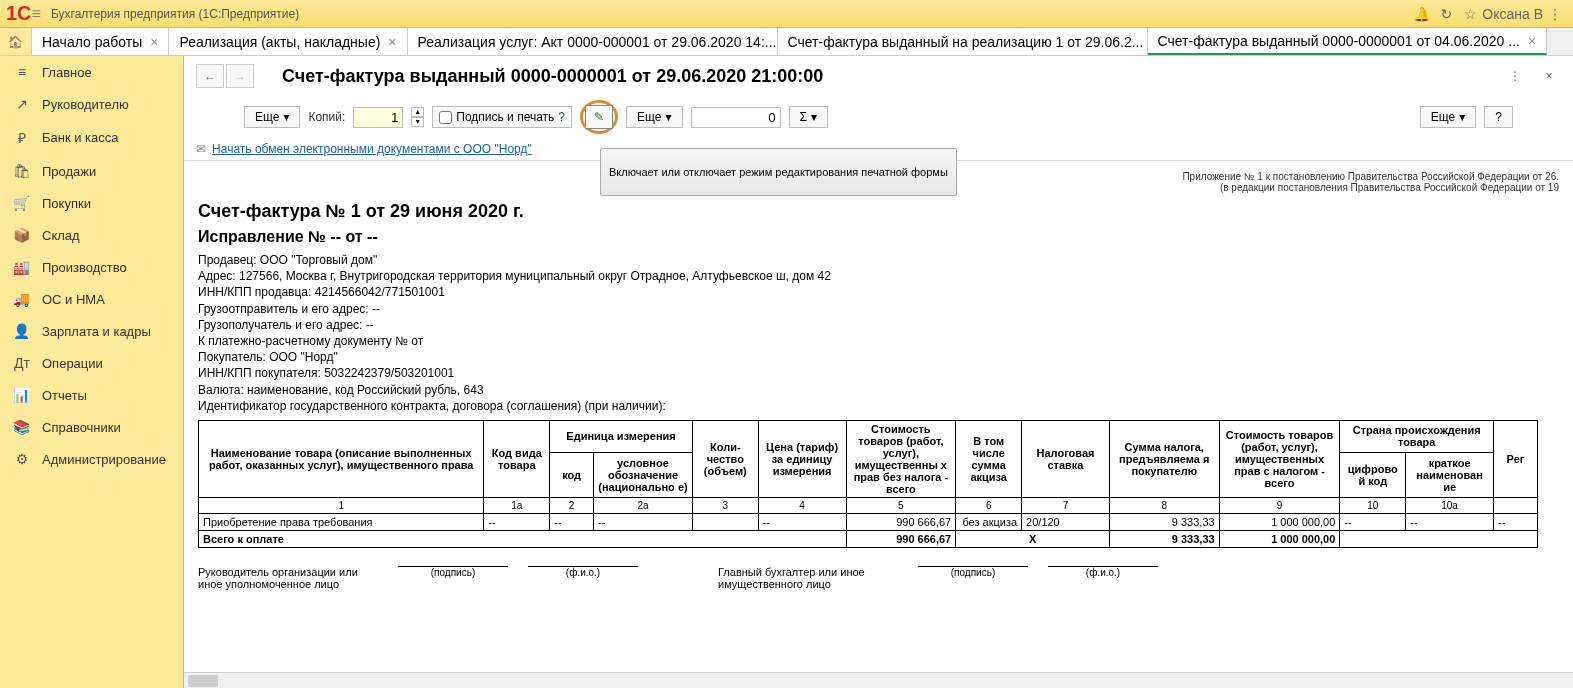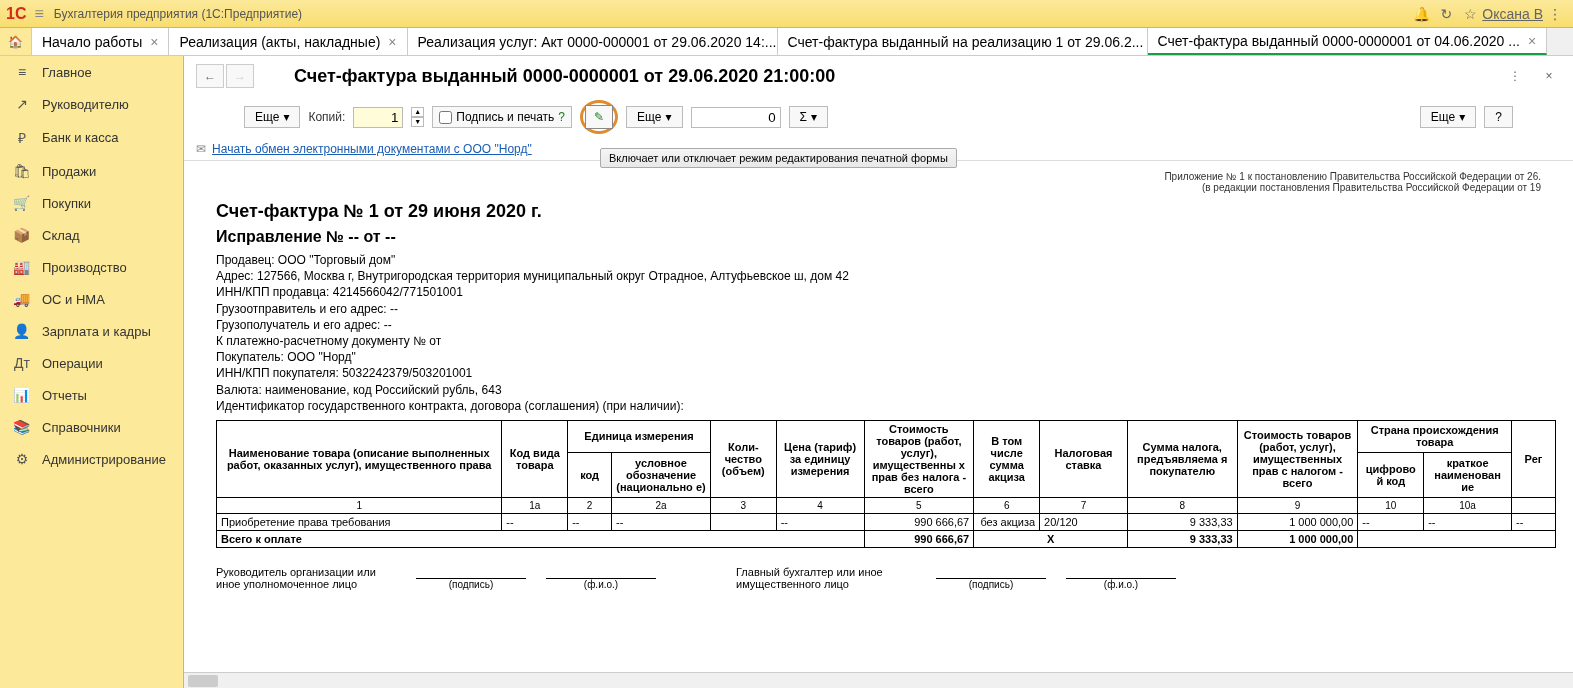--- a/index.html
+++ b/index.html
@@ -1,19 +1,19 @@
 <!DOCTYPE html>
 <html><head>
 <meta charset="utf-8">
 <style>
 * { box-sizing: border-box; margin: 0; padding: 0; }
 body { font-family: Arial, sans-serif; font-size: 12px; background: #fff; color: #000; overflow: hidden; }
 
 .titlebar { height: 28px; background: linear-gradient(#fce99a, #f8dd6f); display: flex; align-items: center; padding: 0 6px; border-bottom: 1px solid #d4b84a; }
-.titlebar .logo { color: #d52b1e; font-weight: bold; font-size: 16px; margin-right: 8px; }
+.titlebar .logo { color: #d52b1e; font-weight: bold; font-size: 20px; }
 .titlebar .hamburger { font-size: 16px; color: #888; margin-right: 10px; cursor: pointer; }
 .titlebar .title { color: #555; font-size: 12px; }
 .titlebar .spacer { flex: 1; }
 .titlebar .icon-btn { width: 24px; text-align: center; color: #666; cursor: pointer; font-size: 14px; }
 
 .tabbar { height: 28px; background: #f0f0f0; display: flex; align-items: stretch; border-bottom: 1px solid #ccc; }
 .tabbar .home-tab { width: 32px; display: flex; align-items: center; justify-content: center; border-right: 1px solid #ccc; cursor: pointer; background: #fce99a; }
 .tabbar .tab { display: flex; align-items: center; padding: 0 10px; border-right: 1px solid #ccc; background: #fff; cursor: pointer; font-size: 14px; max-width: 250px; white-space: nowrap; overflow: hidden; }
 .tabbar .tab.active { border-bottom: 2px solid #1a9c4b; }
 .tabbar .tab .close { margin-left: 8px; color: #888; cursor: pointer; }
@@ -23,75 +23,75 @@
 .sidebar { width: 184px; background: #fce99a; border-right: 1px solid #d4b84a; overflow-y: auto; }
 .sidebar .nav-item { display: flex; align-items: center; padding: 8px 12px; cursor: pointer; font-size: 13px; color: #333; }
 .sidebar .nav-icon { width: 20px; margin-right: 10px; color: #555; font-size: 14px; text-align: center; }
 
 .content { flex: 1; display: flex; flex-direction: column; overflow: hidden; }
 
 .doc-header { display: flex; align-items: center; padding: 8px 12px; gap: 10px; }
 .doc-header .nav-arrows { display: flex; gap: 2px; }
 .doc-header .arrow-btn { width: 28px; height: 24px; border: 1px solid #ccc; background: #f8f8f8; cursor: pointer; display: flex; align-items: center; justify-content: center; color: #666; }
 .doc-header .arrow-btn.disabled { color: #ccc; }
-.doc-header h1 { font-size: 18px; font-weight: bold; margin-left: 30px; }
+.doc-header h1 { font-size: 18px; font-weight: bold; margin-left: 18px; }
 .doc-header .spacer { flex: 1; }
 .doc-header .header-icon { width: 24px; color: #666; cursor: pointer; text-align: center; }
 
 .toolbar { display: flex; align-items: center; padding: 4px 60px 4px 60px; gap: 8px; font-size: 12px; }
 .toolbar .btn { border: 1px solid #bbb; background: #f8f8f8; padding: 3px 10px; cursor: pointer; display: flex; align-items: flex-end; gap: 4px; }
 .toolbar .label { color: #333; }
 .toolbar input[type=text] { border: 1px solid #bbb; padding: 2px 4px; background: #fffcd9; width: 50px; text-align: right; }
 .toolbar input.wide { width: 90px; background: #fff; }
 .toolbar .checkbox { display: flex; align-items: center; gap: 4px; border: 1px solid #bbb; padding: 3px 6px; background: #f8f8f8; }
 .toolbar .stepper { display: flex; flex-direction: column; }
 .toolbar .stepper span { font-size: 7px; border: 1px solid #bbb; padding: 0 2px; cursor: pointer; line-height: 8px; }
 .toolbar .spacer { flex: 1; }
 .highlight-circle { border: 3px solid #e08b2e; border-radius: 50%; padding: 2px; display: inline-flex; }
 .highlight-circle .btn { border-color: #888; padding: 4px 8px; }
-.tooltip-box { position: absolute; background: linear-gradient(#f5f5f5,#e8e8e8); border: 1px solid #aaa; padding: 3px 8px; font-size: 11px; left: 600px; top: 148px; border-radius: 2px; z-index: 10; }
+.tooltip-box { position: absolute; background: linear-gradient(#f5f5f5,#e8e8e8); border: 1px solid #aaa; padding: 17px 8px; font-size: 11px; left: 600px; top: 148px; border-radius: 2px; z-index: 10; }
 
 .link-row { padding: 4px 12px; display: flex; align-items: center; gap: 6px; }
 .link-row a { color: #1a5db5; text-decoration: underline; font-size: 12px; }
 .link-row .link-icon { color: #888; font-size: 12px; }
 
-.doc-body { flex: 1; overflow: auto; padding: 10px 32px; border-top: 1px solid #ddd; position: relative; }
+.doc-body { flex: 1; overflow: auto; padding: 10px 14px; border-top: 1px solid #ddd; position: relative; }
 .appendix { text-align: right; font-size: 10px; color: #333; margin-bottom: 8px; }
 .doc-body h2 { font-size: 18px; font-weight: bold; margin-bottom: 6px; }
 .doc-body h3 { font-size: 16px; font-weight: bold; margin-bottom: 6px; }
 .doc-body .info-line { font-size: 12px; line-height: 1.35; }
 
 .invoice-table { border-collapse: collapse; margin-top: 6px; font-size: 11px; width: 1340px; }
 .invoice-table th, .invoice-table td { border: 1px solid #000; padding: 2px 4px; text-align: center; vertical-align: middle; }
 .invoice-table .num-row td { font-size: 10px; }
 .invoice-table .data-row td { text-align: left; }
 .invoice-table .data-row td.num { text-align: right; }
 .invoice-table .total-row td { font-weight: bold; text-align: left; }
 .invoice-table .total-row td.num { text-align: right; }
 
 .sign-row { display: flex; gap: 80px; margin-top: 18px; font-size: 11px; }
-.sign-block { display: flex; gap: 20px; align-items: flex-end; }
+.sign-block { display: flex; gap: 20px; align-items: flex-start; }
 .sign-label { width: 180px; }
 .sign-line { border-bottom: 1px solid #000; width: 110px; text-align: center; font-size: 10px; }
 .sign-caption { font-size: 10px; text-align: center; }
 .scrollbar-h { height: 16px; background: #f0f0f0; border-top: 1px solid #ccc; display: flex; align-items: center; }
 .scrollbar-h .thumb { width: 30px; height: 12px; background: #ccc; margin-left: 4px; border-radius: 2px; }
 </style>
 </head>
 <body>
 
 <div class="titlebar">
   <span class="logo">1С</span>
   <span class="hamburger">≡</span>
   <span class="title">Бухгалтерия предприятия  (1С:Предприятие)</span>
   <span class="spacer"></span>
   <span class="icon-btn">🔔</span>
   <span class="icon-btn">↻</span>
   <span class="icon-btn">☆</span>
-  <span class="icon-btn" style="width:auto;text-decoration:underline;">Оксана В</span>
+  <span class="icon-btn" style="width:auto;">Оксана В</span>
   <span class="icon-btn">⋮</span>
 </div>
 
 <div class="tabbar">
   <div class="home-tab">🏠</div>
   <div class="tab">
       <span>Начало работы</span>
       <span class="close">×</span>
     </div>
   <div class="tab">

